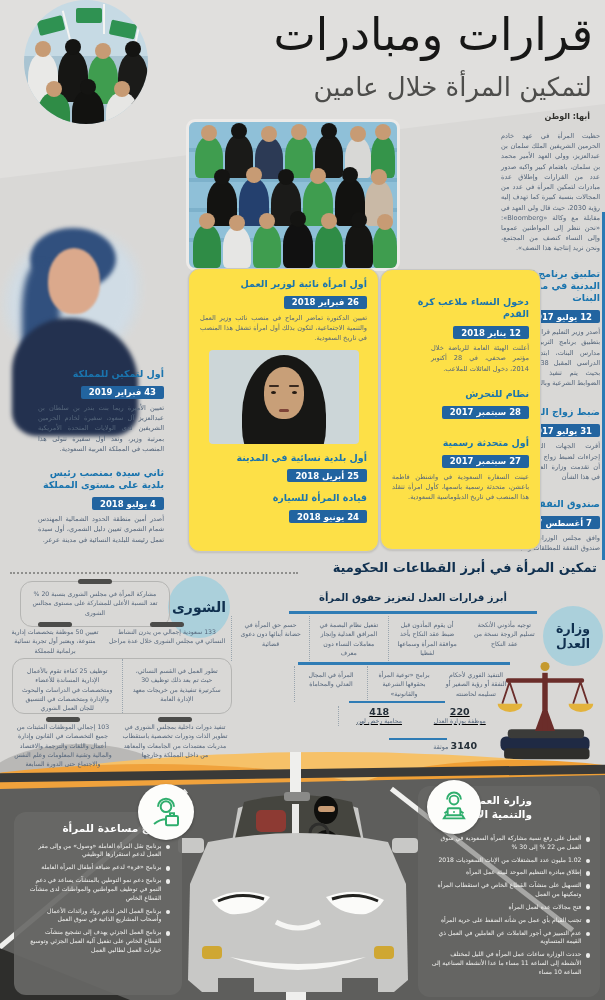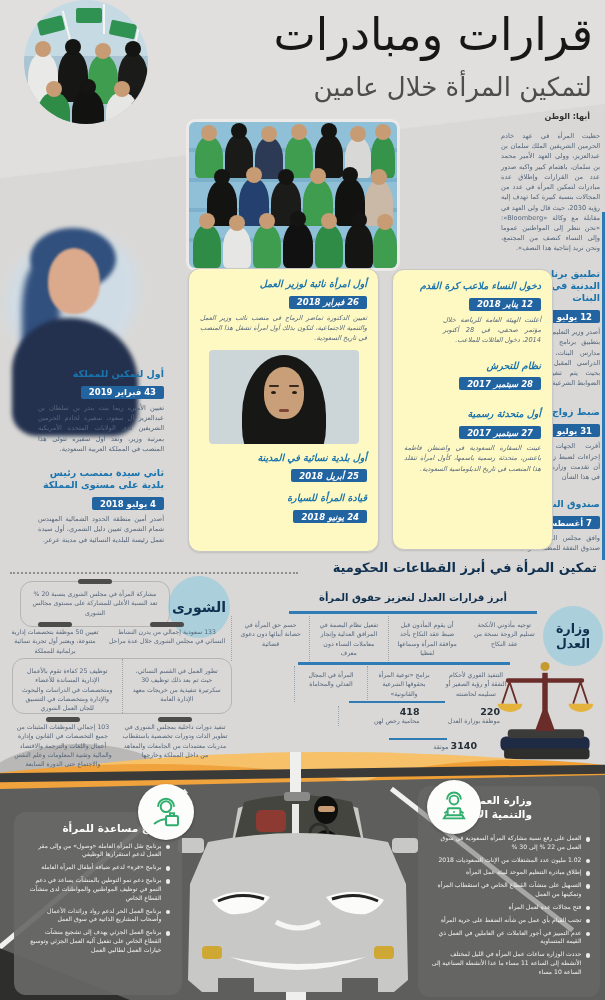--- a/index.html
+++ b/index.html
@@ -35,37 +35,37 @@
 
   
   .h-blue{color:#1a74ae;font-weight:bold;font-size:9.5px;line-height:1.3;text-align:right;}
   .badge{display:inline-block;background:#2264a0;color:#fff;font-weight:bold;font-size:8.5px;padding:1.5px 8px;border-radius:2px;margin:3px 0 4px;}
   .body-txt{font-size:6.6px;color:#54657a;line-height:1.55;text-align:justify;}
   .entry{margin-bottom:13px;}
 
   .col-right{right:5px;top:131px;width:99px;z-index:2;}
   .blue-vline{right:0;top:212px;width:3px;height:348px;background:#2a7ab5;z-index:2;}
 
-  .card{background:#fef9c3;border:1px solid #c7c7c5;border-radius:12px;box-shadow:0 1px 2px rgba(0,0,0,.12);z-index:2;font-style:italic;}
-  .card-center{left:392px;top:269px;width:161px;height:281px;padding:10px 11px;box-sizing:border-box;}
+  .card{background:#fde047;border:1px solid #c7c7c5;border-radius:12px;box-shadow:0 1px 2px rgba(0,0,0,.12);z-index:2;}
+  .card-center{left:380px;top:269px;width:161px;height:281px;padding:26px 11px;box-sizing:border-box;}
   .card-middle{left:188px;top:268px;width:191px;height:284px;padding:9px 11px;box-sizing:border-box;}
   .col-left{left:38px;top:368px;width:126px;z-index:2;}
 
   
   .sec-title{right:8px;top:560px;font-size:13px;font-weight:bold;color:#10304f;z-index:4;}
   .sec-dots{left:10px;top:572px;width:288px;border-top:2px dotted #8f8f8d;z-index:1;}
   .jus-sub{right:68px;top:592px;width:248px;text-align:center;font-size:10px;font-weight:bold;color:#10304f;z-index:4;}
   .moj-circle{right:2px;top:606px;width:60px;height:60px;border-radius:50%;background:#abd0db;display:flex;align-items:center;justify-content:center;text-align:center;font-weight:bold;font-size:12.5px;color:#10304f;line-height:1.2;z-index:4;}
   .shura-circle{left:168px;top:576px;width:62px;height:62px;border-radius:50%;background:#abd0db;display:flex;align-items:center;justify-content:center;font-weight:bold;font-size:14px;color:#10304f;z-index:4;}
   .rule{background:#2f7cb5;height:3px;z-index:4;}
   .grid{display:flex;flex-direction:row;z-index:4;}
   .cellj{flex:1;padding:4px 5px;font-size:6.2px;color:#54657a;line-height:1.5;text-align:center;}
   .grid .cellj + .cellj{border-left:1px dotted #9aa5ae;}
   .stats{display:flex;z-index:4;}
-  .stat{flex:1;}
+  .stat{flex:1;text-align:center;text-decoration:underline;}
   .stats .stat + .stat{border-left:1px dotted #9aa5ae;}
   .stat-v{font-size:9.5px;font-weight:bold;color:#252f38;}
   .stat-l{font-size:6.2px;color:#54657a;line-height:1.4;}
   .stat3{right:128px;top:740px;text-align:center;z-index:4;font-size:6.4px;color:#54657a;}
   .stat3 b{font-size:9.5px;color:#252f38;}
 
   
   .sbox{position:absolute;border:1.5px solid #b5b5b3;border-radius:12px;z-index:4;}
   .tab{position:absolute;top:-3px;left:50%;width:34px;height:5px;margin-left:-17px;background:#4c4c4a;border-radius:3px;}
   .stxt{font-size:6.2px;color:#54657a;line-height:1.5;text-align:center;padding:7px 8px;}

